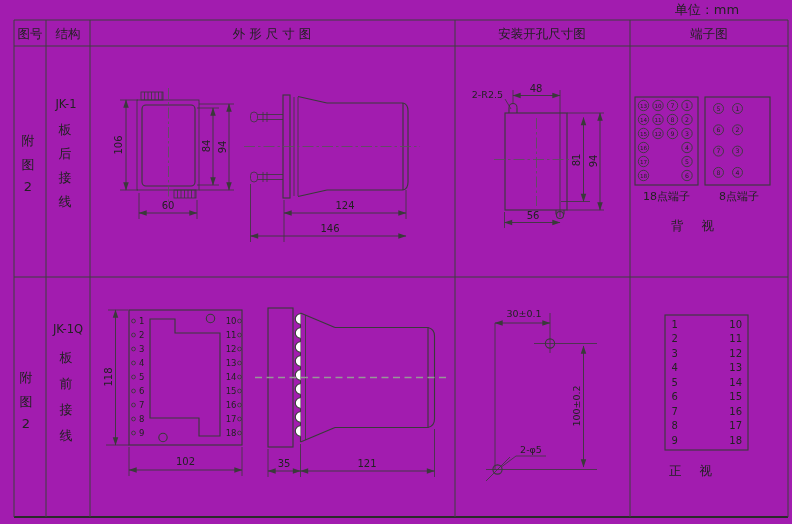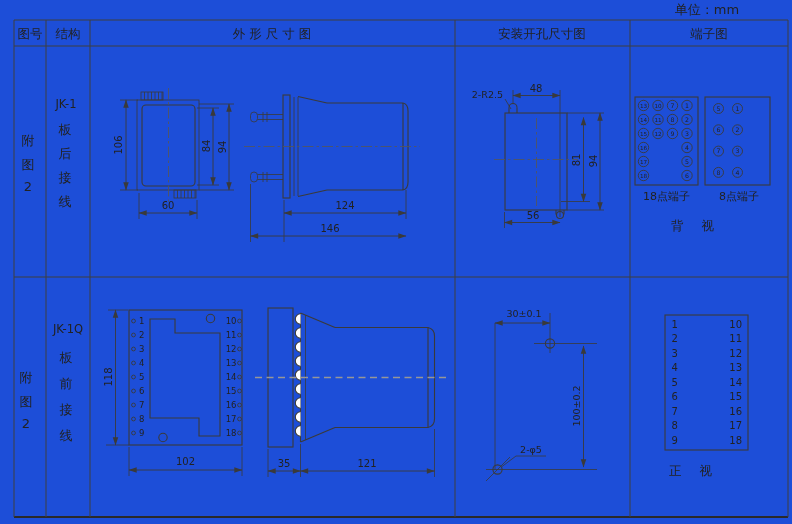--- a/index.html
+++ b/index.html
@@ -1,16 +1,16 @@
 <!DOCTYPE html>
 <html><head>
 <meta charset="utf-8">
 <style>
   html,body{margin:0;padding:0;background:#fff;}
-  #stage{position:relative;width:792px;height:524px;background:#1d4ed8;overflow:hidden;}
+  #stage{position:relative;width:792px;height:524px;background:#a21caf;overflow:hidden;}
   svg{display:block;}
   svg text{fill:#222;font-family:"DejaVu Sans","Liberation Sans",sans-serif;}
   .tline{stroke:#3f3f3f;stroke-width:1;fill:none;}
   .tline-thick{stroke:#2a2a2a;stroke-width:1.8;fill:none;}
   .ln{stroke:#3a3a3a;stroke-width:1.1;fill:none;}
   .thin{stroke:#3a3a3a;stroke-width:0.8;fill:none;}
   .dimln{stroke:#3a3a3a;stroke-width:0.9;fill:none;}
   .cl{stroke:#555;stroke-width:0.8;fill:none;stroke-dasharray:11 3 2.5 3;}
   .dash{stroke:#979797;stroke-width:1.5;fill:none;stroke-dasharray:7 4.5;}
   .hatch{stroke:#3a3a3a;stroke-width:0.8;}

